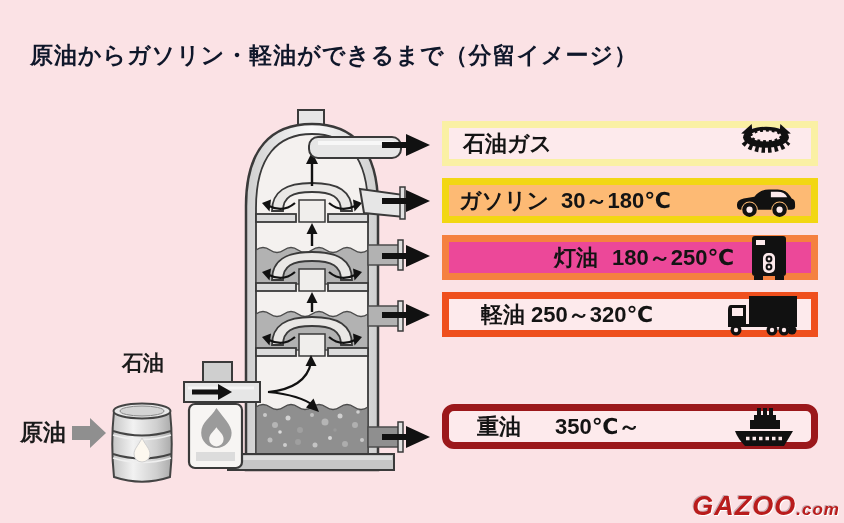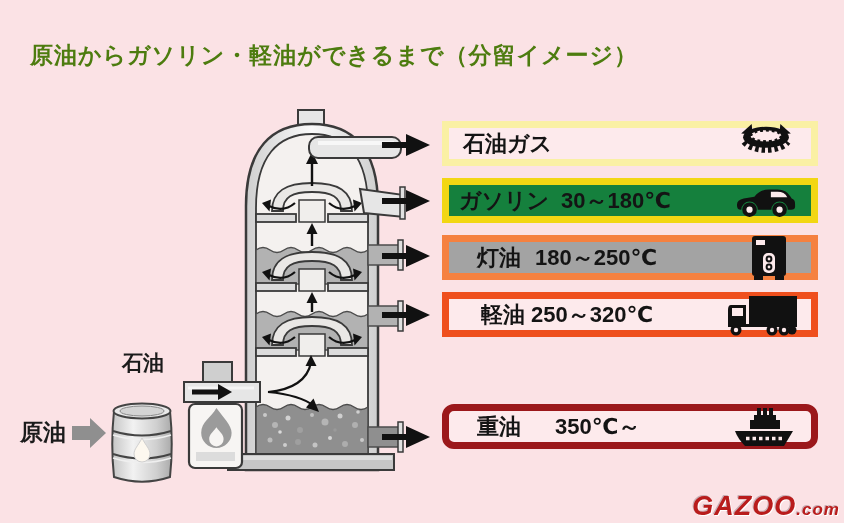--- a/index.html
+++ b/index.html
@@ -1,20 +1,20 @@
 <!DOCTYPE html>
 <html><head>
 <meta charset="utf-8">
 <style>
   html,body{margin:0;padding:0;}
   body{width:844px;height:523px;position:relative;overflow:hidden;
        font-family:"Liberation Sans","DejaVu Sans",sans-serif;background:#fbe2e5;}
   svg.art{position:absolute;left:0;top:0;}
   .title{position:absolute;left:30px;top:40px;font-size:23px;font-weight:bold;
-         color:#4d7c0f;letter-spacing:1px;white-space:nowrap;font-family:Liberation Serif, serif;}
+         color:#0f172a;letter-spacing:1px;white-space:nowrap;font-family:Liberation Serif, serif;}
   .fbox{position:absolute;left:442px;width:376px;height:45px;border:7px solid #ccc;
         box-sizing:border-box;display:flex;align-items:center;background:#fdeaec;}
   .fbox .name,.fbox .temp{font-size:22px;font-weight:bold;color:#141414;white-space:nowrap;}
   .f0{top:121px}.f1{top:178px}.f2{top:235px}.f3{top:292px}.f4{top:404px}
   .f0 .name{margin-left:14px}
   .f1 .name{margin-left:10px}.f1 .temp{margin-left:12px}
   .f2 .name{margin-left:28px}.f2 .temp{margin-left:14px}
   .f3 .name{margin-left:32px}.f3 .temp{margin-left:6px}
   .f4 .name{margin-left:28px}.f4 .temp{margin-left:34px}
   .ficon{position:absolute;top:50%;transform:translateY(-50%);}
@@ -191,34 +191,34 @@
   <svg class="ficon i-burner" viewBox="0 0 60 44">
     <path d="M4,11 L15,1 L16,12 Z" fill="#111"></path>
     <path d="M56,11 L45,1 L44,12 Z" fill="#111"></path>
     <ellipse cx="30" cy="15" rx="24" ry="11" fill="#111"></ellipse>
     <ellipse cx="30" cy="13.5" rx="16" ry="6" fill="#fdeaec"></ellipse>
     <ellipse cx="30" cy="13.5" rx="16" ry="6" fill="none" stroke="#111" stroke-width="3" stroke-dasharray="3 3"></ellipse>
     <path d="M8,19 A24,13 0 0,0 52,19" fill="none" stroke="#111" stroke-width="9" stroke-dasharray="3.5 3"></path>
   </svg>
 </div>
 
-<div class="fbox f1" style="border-color: rgb(242, 215, 19); background: #15803d;">
+<div class="fbox f1" style="border-color: rgb(242, 215, 19); background: #fdba74;">
   <span class="name">ガソリン</span>
   <span class="temp">30～180℃</span>
   <svg class="ficon i-car" viewBox="0 0 64 36">
     <path d="M6,27 Q2,27 2,22 Q2,17 9,15.5 L20,13.5 Q26,6 35,6 L44,6 Q53,6 57,13 L58.5,15.5 Q62,16.5 62,21 L62,24 Q62,27 58,27 L54.5,27 A8.5,8.5 0 0,0 37.5,27 L23.5,27 A8.5,8.5 0 0,0 6.5,27 Z" fill="#111"></path>
     <path d="M37,8.5 L44,8.5 Q51,8.5 54,14 L37,14 Z" fill="#fdeaec"></path>
     <circle cx="15" cy="27" r="7.5" fill="#111"></circle>
       <circle cx="46" cy="27" r="7.5" fill="#111"></circle>
     <circle cx="15" cy="27" r="3.2" fill="#fdeaec"></circle>
       <circle cx="46" cy="27" r="3.2" fill="#fdeaec"></circle>
   </svg>
 </div>
 
-<div class="fbox f2" style="border-color: rgb(245, 129, 64); background: #a3a3a3;">
+<div class="fbox f2" style="border-color: rgb(245, 129, 64); background: #ec4899; justify-content: center;">
   <span class="name">灯油</span>
   <span class="temp">180～250℃</span>
   <svg class="ficon i-heater" viewBox="0 0 36 46">
     <rect x="1" y="1" width="34" height="40" rx="3" fill="#111"></rect>
     <rect x="5" y="5" width="9" height="5" fill="#fdeaec"></rect>
     <rect x="12" y="18" width="12" height="20" rx="5" fill="#fdeaec"></rect>
     <circle cx="18" cy="24" r="3.4" fill="#111"></circle>
       <circle cx="18" cy="32" r="3.4" fill="#111"></circle>
     <circle cx="18" cy="24" r="1.4" fill="#fdeaec"></circle>
       <circle cx="18" cy="32" r="1.4" fill="#fdeaec"></circle>

